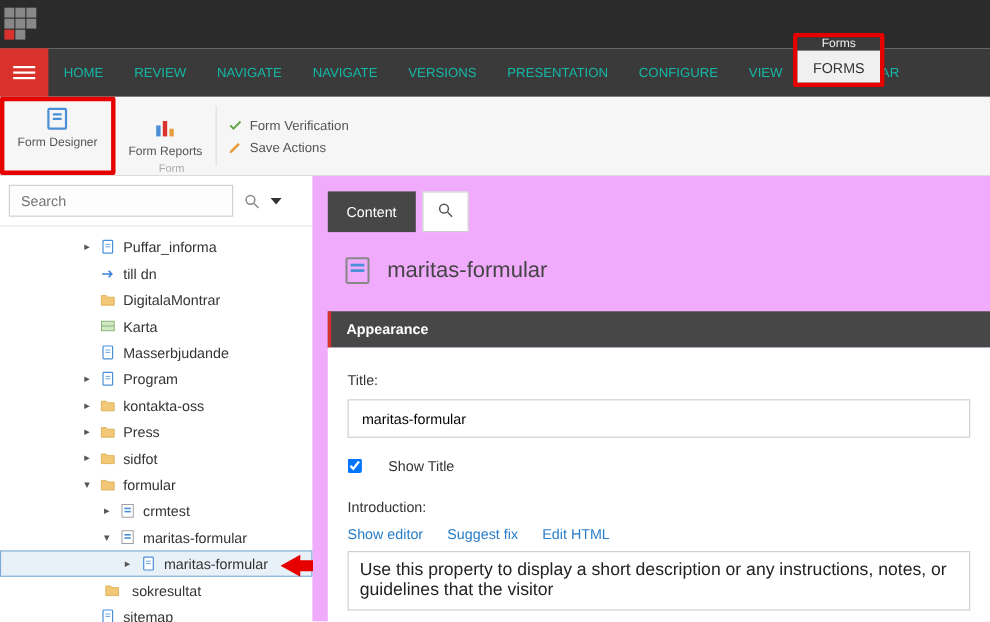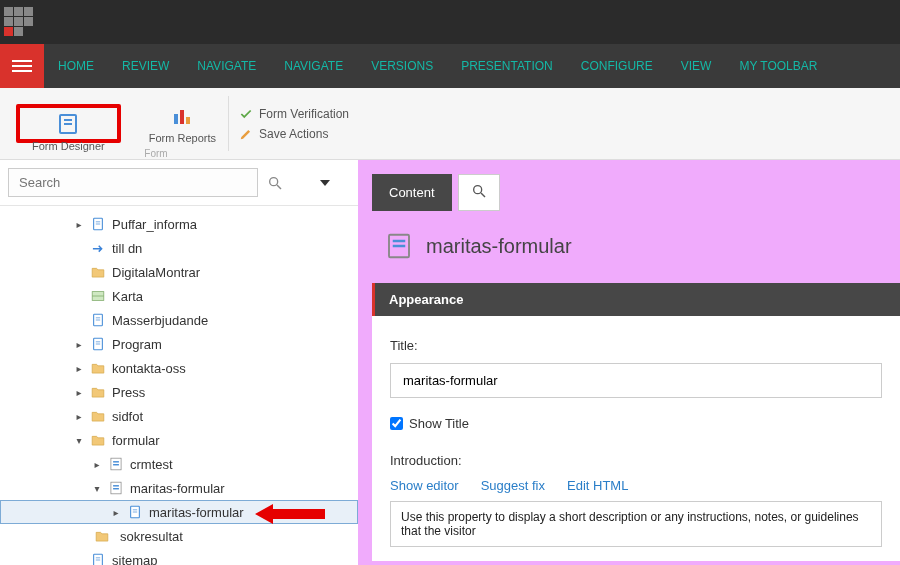--- a/index.html
+++ b/index.html
@@ -28,21 +28,21 @@
 .ribbon-group-divider { width: 1px; background: #ddd; margin: 8px 0; }
 .ribbon-btn-lg { display: flex; flex-direction: column; align-items: center; justify-content: center; padding: 4px 12px; font-size: 11px; color: #555; cursor: pointer; gap: 4px; }
 .ribbon-btn-lg .ico { width: 24px; height: 24px; }
 .ribbon-highlight { border: 4px solid #e60000; border-radius: 2px; }
 .ribbon-list { display: flex; flex-direction: column; justify-content: center; padding: 4px 10px; gap: 6px; }
 .ribbon-list-item { display: flex; align-items: center; gap: 6px; font-size: 12px; color: #555; cursor: pointer; }
 .ribbon-group-caption { position: absolute; bottom: 0; left: 126px; font-size: 10px; color: #aaa; width: 60px; text-align: center; }
 
 
 .workspace { display: flex; height: calc(565px - 44px - 44px - 72px); }
-.sidebar { width: 358px; display: flex; flex-direction: column; }
+.sidebar { width: 284px; display: flex; flex-direction: column; }
 .content { flex: 1; background: #f0abfc; padding: 14px 0 0 14px; display: flex; flex-direction: column; }
 
 
 .search-row { display: flex; align-items: center; padding: 8px; gap: 8px; border-bottom: 1px solid #e5e5e5; }
 .search-input { flex: 1; max-width: 250px; padding: 6px 10px; border: 1px solid #ccc; font-size: 13px; background: #fdfdfd; }
 .search-btn { width: 18px; height: 18px; display: flex; align-items: center; justify-content: center; cursor: pointer; }
 .dd-caret { width: 0; height: 0; border-left: 5px solid transparent; border-right: 5px solid transparent; border-top: 6px solid #333; margin-left: auto; margin-right: 20px; cursor: pointer; }
 
 
 .tree-scroll { flex: 1; overflow-y: auto; position: relative; padding: 6px 0; }
@@ -60,24 +60,24 @@
 .content-tabs { display: flex; gap: 6px; margin-bottom: 20px; }
 .content-tab { padding: 10px 16px; font-size: 13px; cursor: pointer; border: 1px solid transparent; }
 .content-tab.active { background: #474747; color: #fff; }
 .content-tab.iconbox { background: #fff; border: 1px solid #ccc; padding: 8px 12px; }
 .item-header { display: flex; align-items: center; gap: 12px; padding: 0 0 22px 12px; }
 .item-header h1 { font-weight: 400; font-size: 20px; color: #444; }
 .section-head { background: #474747; color: #fff; padding: 9px 14px; font-size: 13px; font-weight: 600; border-left: 3px solid #d9322c; }
 .section-body { background: #fff; padding: 22px 18px 14px; }
 .field-label { font-size: 13px; color: #333; margin-bottom: 10px; }
 .text-input { width: 100%; padding: 9px 12px; border: 1px solid #ccc; font-size: 13px; margin-bottom: 18px; }
-.chk-row { display: flex; align-items: center; gap: 6px; font-size: 13px; margin-bottom: 22px; }
+.chk-row { display: flex; align-items: center; gap: 24px; font-size: 13px; margin-bottom: 22px; }
 .link-row { display: flex; gap: 22px; margin-bottom: 8px; }
 .link-row a { color: #2a7ec8; text-decoration: none; font-size: 13px; }
-.desc-box { border: 1px solid #ccc; padding: 8px 10px; font-size: 12px; background: #fff; color: #222; }
+.desc-box { border: 1px solid #ccc; padding: 8px 10px; font-size: 16px; background: #fff; color: #222; }
 </style>
 </head>
 <body>
 
 <div class="top-bar">
   <div class="logo">
     <span></span>
       <span></span>
       <span></span>
     <span></span>
@@ -98,24 +98,30 @@
   <div class="tab">HOME</div>
   <div class="tab">REVIEW</div>
   <div class="tab">NAVIGATE</div>
   <div class="tab">NAVIGATE</div>
   <div class="tab">VERSIONS</div>
   <div class="tab">PRESENTATION</div>
   <div class="tab">CONFIGURE</div>
   <div class="tab">VIEW</div>
   <div class="tab">MY TOOLBAR</div>
 
+  <div class="contextual-tab">
+    <div class="ctx-highlight">
+      <div class="ctx-group-label">Forms</div>
+      <div class="ctx-tab">FORMS</div>
+    </div>
+  </div>
 </div>
 
 <div class="ribbon">
-  <div class="ribbon-highlight" style="margin:16px;">
+  <div class="ribbon-highlight" style="margin:0;">
     <div class="ribbon-btn-lg">
       <svg class="ico" viewBox="0 0 24 24">
           <rect x="4" y="3" width="16" height="18" rx="1" fill="none" stroke="#4a8fd8" stroke-width="2"></rect>
           <line x1="8" y1="8" x2="16" y2="8" stroke="#4a8fd8" stroke-width="2"></line>
           <line x1="8" y1="12" x2="16" y2="12" stroke="#4a8fd8" stroke-width="2"></line>
         </svg>
       <span>Form Designer</span>
     </div>
   </div>
   <div class="ribbon-btn-lg">

